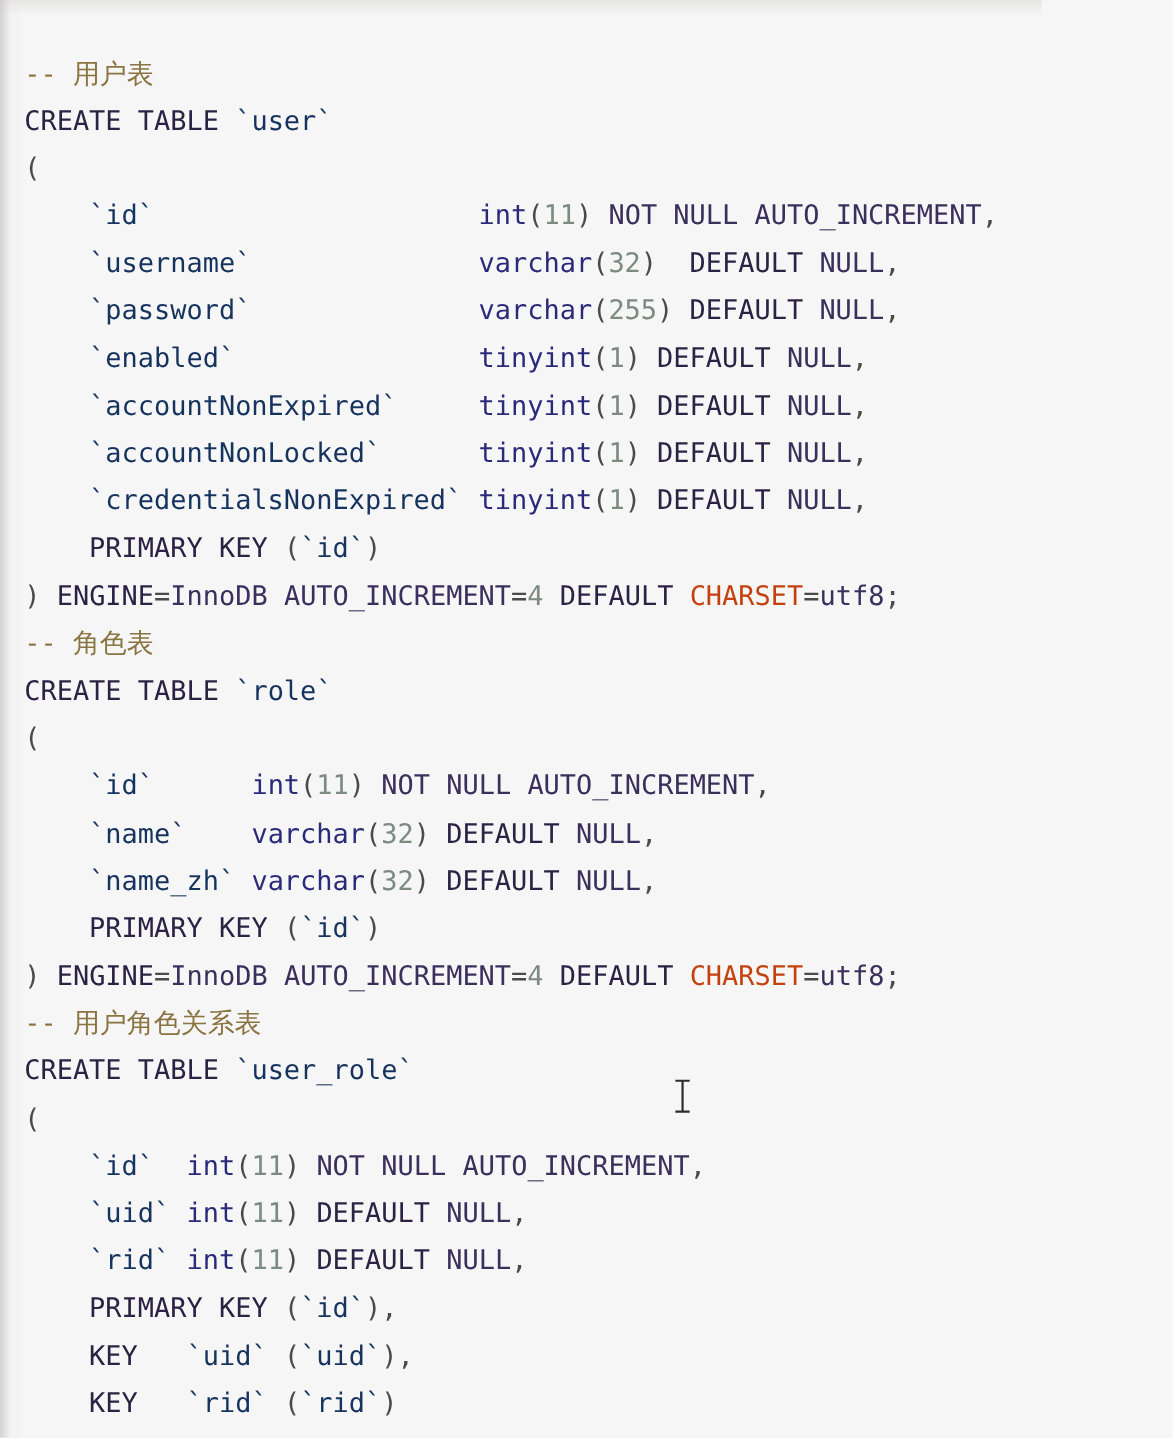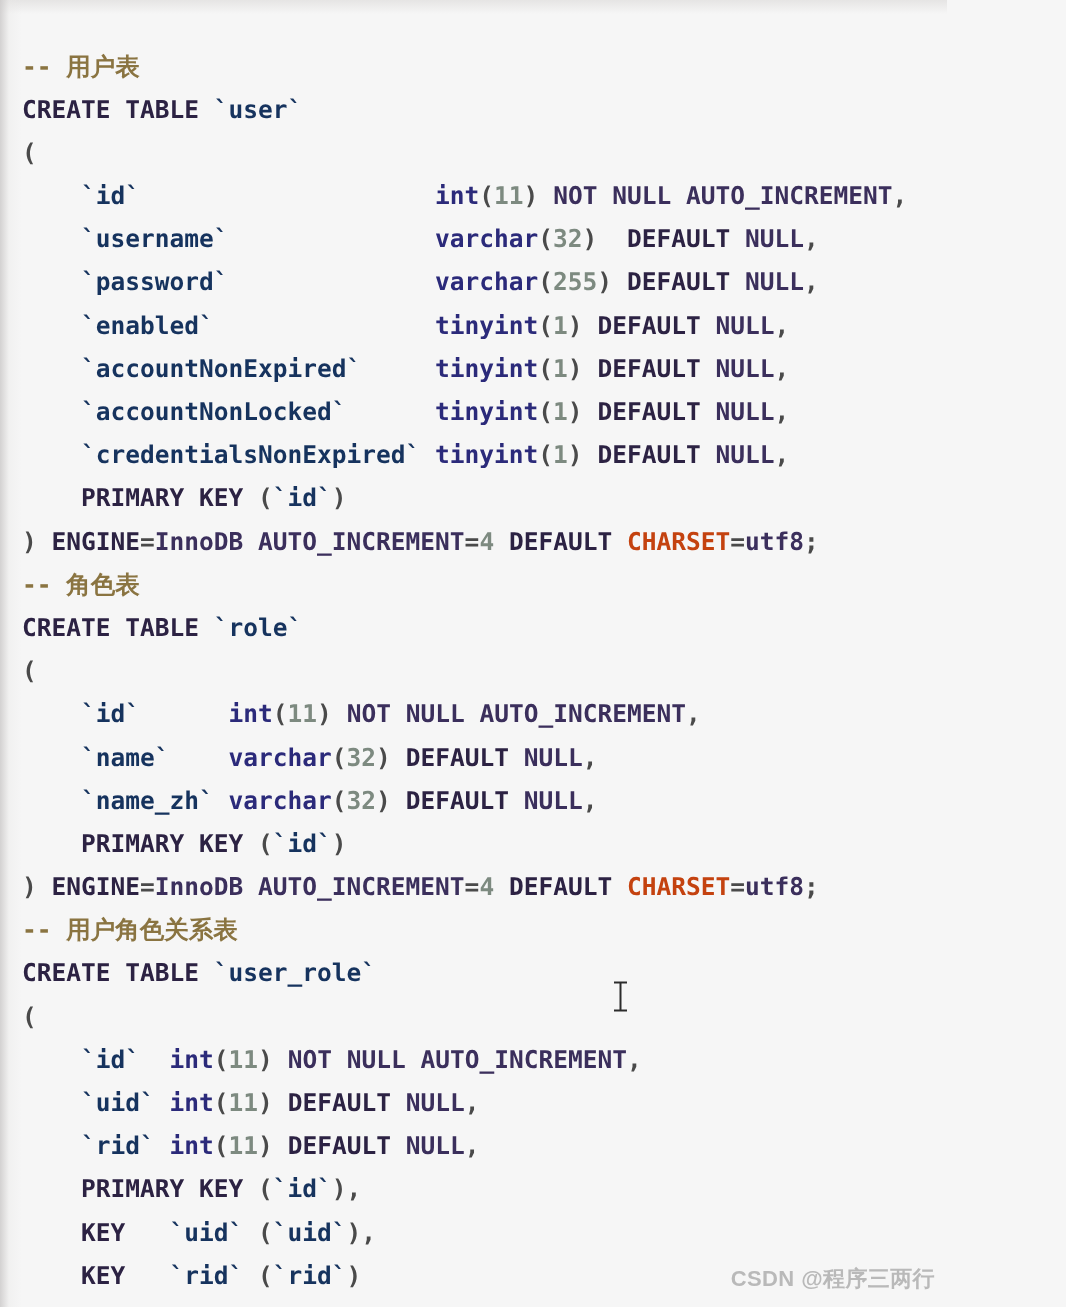--- a/index.html
+++ b/index.html
@@ -18,21 +18,20 @@
   #code-surface {
     position: relative;
     width: 947px;
     height: 1307px;
     box-sizing: border-box;
     background:
       linear-gradient(to right, rgba(205,203,203,0.85) 0px, rgba(232,231,230,0.35) 9px, rgba(246,246,246,0) 22px),
       linear-gradient(to bottom, rgba(216,214,213,0.55) 0px, rgba(246,246,246,0) 14px),
       #f6f6f6;
     overflow: hidden;
-    font-weight: bold;
   }
 
   
   #code-body {
     position: absolute;
     left: 0;
     top: 0;
     padding: 20px 0 0 22px;
     font-size: 24.5px;
     line-height: 43.2px;
@@ -81,15 +80,14 @@
 <body>
 
 <div id="code-surface">
 
   <pre id="code-body"><code id="code-lines"><span class="ln"><span class="tok-comment">-- 用户表</span></span><span class="ln"><span class="tok-kw">CREATE</span> <span class="tok-kw">TABLE</span> <span class="tok-ident">`user`</span></span><span class="ln"><span class="tok-punc">(</span></span><span class="ln">    <span class="tok-ident">`id`</span>                    <span class="tok-type">int</span><span class="tok-punc">(</span><span class="tok-num">11</span><span class="tok-punc">)</span> <span class="tok-kw2">NOT</span> <span class="tok-kw2">NULL</span> <span class="tok-kw2">AUTO_INCREMENT</span><span class="tok-punc">,</span></span><span class="ln">    <span class="tok-ident">`username`</span>              <span class="tok-type">varchar</span><span class="tok-punc">(</span><span class="tok-num">32</span><span class="tok-punc">)</span>  <span class="tok-kw">DEFAULT</span> <span class="tok-kw2">NULL</span><span class="tok-punc">,</span></span><span class="ln">    <span class="tok-ident">`password`</span>              <span class="tok-type">varchar</span><span class="tok-punc">(</span><span class="tok-num">255</span><span class="tok-punc">)</span> <span class="tok-kw">DEFAULT</span> <span class="tok-kw2">NULL</span><span class="tok-punc">,</span></span><span class="ln">    <span class="tok-ident">`enabled`</span>               <span class="tok-type">tinyint</span><span class="tok-punc">(</span><span class="tok-num">1</span><span class="tok-punc">)</span> <span class="tok-kw">DEFAULT</span> <span class="tok-kw2">NULL</span><span class="tok-punc">,</span></span><span class="ln">    <span class="tok-ident">`accountNonExpired`</span>     <span class="tok-type">tinyint</span><span class="tok-punc">(</span><span class="tok-num">1</span><span class="tok-punc">)</span> <span class="tok-kw">DEFAULT</span> <span class="tok-kw2">NULL</span><span class="tok-punc">,</span></span><span class="ln">    <span class="tok-ident">`accountNonLocked`</span>      <span class="tok-type">tinyint</span><span class="tok-punc">(</span><span class="tok-num">1</span><span class="tok-punc">)</span> <span class="tok-kw">DEFAULT</span> <span class="tok-kw2">NULL</span><span class="tok-punc">,</span></span><span class="ln">    <span class="tok-ident">`credentialsNonExpired`</span> <span class="tok-type">tinyint</span><span class="tok-punc">(</span><span class="tok-num">1</span><span class="tok-punc">)</span> <span class="tok-kw">DEFAULT</span> <span class="tok-kw2">NULL</span><span class="tok-punc">,</span></span><span class="ln">    <span class="tok-kw">PRIMARY</span> <span class="tok-kw">KEY</span> <span class="tok-punc">(</span><span class="tok-ident">`id`</span><span class="tok-punc">)</span></span><span class="ln"><span class="tok-punc">)</span> <span class="tok-kw">ENGINE</span><span class="tok-punc">=</span><span class="tok-kw2">InnoDB</span> <span class="tok-kw2">AUTO_INCREMENT</span><span class="tok-punc">=</span><span class="tok-num">4</span> <span class="tok-kw">DEFAULT</span> <span class="tok-charset">CHARSET</span><span class="tok-punc">=</span><span class="tok-kw2">utf8</span><span class="tok-punc">;</span></span><span class="ln"><span class="tok-comment">-- 角色表</span></span><span class="ln"><span class="tok-kw">CREATE</span> <span class="tok-kw">TABLE</span> <span class="tok-ident">`role`</span></span><span class="ln"><span class="tok-punc">(</span></span><span class="ln">    <span class="tok-ident">`id`</span>      <span class="tok-type">int</span><span class="tok-punc">(</span><span class="tok-num">11</span><span class="tok-punc">)</span> <span class="tok-kw2">NOT</span> <span class="tok-kw2">NULL</span> <span class="tok-kw2">AUTO_INCREMENT</span><span class="tok-punc">,</span></span><span class="ln">    <span class="tok-ident">`name`</span>    <span class="tok-type">varchar</span><span class="tok-punc">(</span><span class="tok-num">32</span><span class="tok-punc">)</span> <span class="tok-kw">DEFAULT</span> <span class="tok-kw2">NULL</span><span class="tok-punc">,</span></span><span class="ln">    <span class="tok-ident">`name_zh`</span> <span class="tok-type">varchar</span><span class="tok-punc">(</span><span class="tok-num">32</span><span class="tok-punc">)</span> <span class="tok-kw">DEFAULT</span> <span class="tok-kw2">NULL</span><span class="tok-punc">,</span></span><span class="ln">    <span class="tok-kw">PRIMARY</span> <span class="tok-kw">KEY</span> <span class="tok-punc">(</span><span class="tok-ident">`id`</span><span class="tok-punc">)</span></span><span class="ln"><span class="tok-punc">)</span> <span class="tok-kw">ENGINE</span><span class="tok-punc">=</span><span class="tok-kw2">InnoDB</span> <span class="tok-kw2">AUTO_INCREMENT</span><span class="tok-punc">=</span><span class="tok-num">4</span> <span class="tok-kw">DEFAULT</span> <span class="tok-charset">CHARSET</span><span class="tok-punc">=</span><span class="tok-kw2">utf8</span><span class="tok-punc">;</span></span><span class="ln"><span class="tok-comment">-- 用户角色关系表</span></span><span class="ln"><span class="tok-kw">CREATE</span> <span class="tok-kw">TABLE</span> <span class="tok-ident">`user_role`</span></span><span class="ln"><span class="tok-punc">(</span></span><span class="ln">    <span class="tok-ident">`id`</span>  <span class="tok-type">int</span><span class="tok-punc">(</span><span class="tok-num">11</span><span class="tok-punc">)</span> <span class="tok-kw2">NOT</span> <span class="tok-kw2">NULL</span> <span class="tok-kw2">AUTO_INCREMENT</span><span class="tok-punc">,</span></span><span class="ln">    <span class="tok-ident">`uid`</span> <span class="tok-type">int</span><span class="tok-punc">(</span><span class="tok-num">11</span><span class="tok-punc">)</span> <span class="tok-kw">DEFAULT</span> <span class="tok-kw2">NULL</span><span class="tok-punc">,</span></span><span class="ln">    <span class="tok-ident">`rid`</span> <span class="tok-type">int</span><span class="tok-punc">(</span><span class="tok-num">11</span><span class="tok-punc">)</span> <span class="tok-kw">DEFAULT</span> <span class="tok-kw2">NULL</span><span class="tok-punc">,</span></span><span class="ln">    <span class="tok-kw">PRIMARY</span> <span class="tok-kw">KEY</span> <span class="tok-punc">(</span><span class="tok-ident">`id`</span><span class="tok-punc">),</span></span><span class="ln">    <span class="tok-kw">KEY</span>   <span class="tok-ident">`uid`</span> <span class="tok-punc">(</span><span class="tok-ident">`uid`</span><span class="tok-punc">),</span></span><span class="ln">    <span class="tok-kw">KEY</span>   <span class="tok-ident">`rid`</span> <span class="tok-punc">(</span><span class="tok-ident">`rid`</span><span class="tok-punc">)</span></span><span class="ln"><span class="tok-punc">)</span> <span class="tok-kw">ENGINE</span><span class="tok-punc">=</span><span class="tok-kw2">InnoDB</span> <span class="tok-kw2">AUTO_INCREMENT</span><span class="tok-punc">=</span><span class="tok-num">5</span> <span class="tok-kw">DEFAULT</span> <span class="tok-charset">CHARSET</span><span class="tok-punc">=</span><span class="tok-kw2">utf8</span><span class="tok-punc">;</span></span></code></pre>
 
   <svg id="text-cursor" viewBox="0 0 17 31" xmlns="http://www.w3.org/2000/svg" style="left: 612px; top: 981px;">
     <path d="M2 1.5 H15 M8.5 1.5 V29.5 M2 29.5 H15" stroke="#2c2c2c" stroke-width="2" fill="none" stroke-linecap="butt"></path>
   </svg>
 
-  <div id="watermark">CSDN @程序三两行</div>
 
 </div>
 
 </body></html>

